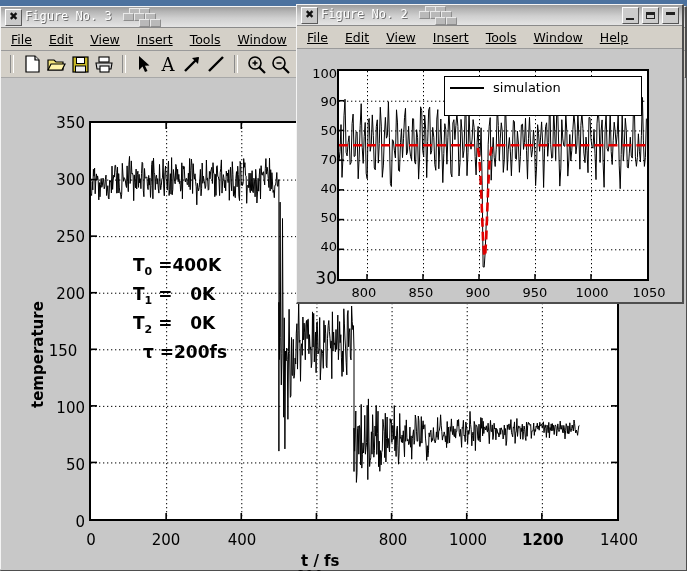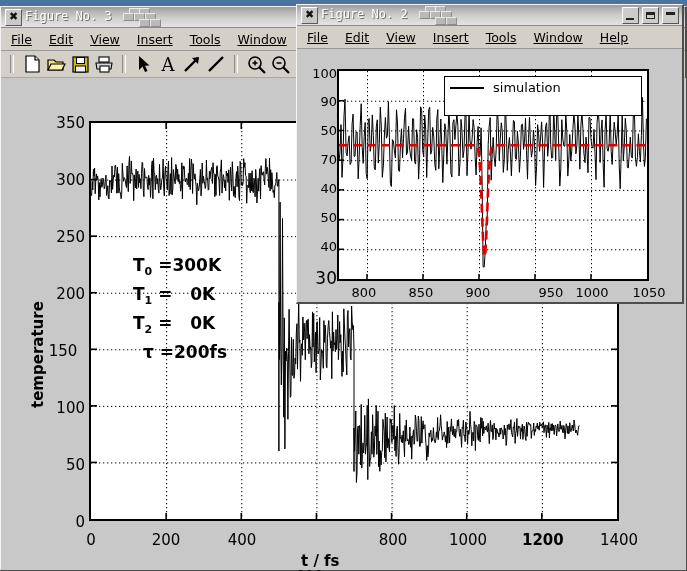--- a/index.html
+++ b/index.html
@@ -262,21 +262,21 @@
           <line x1="0" y1="56.57" x2="6" y2="56.57"></line>
           <line x1="0" y1="113.14" x2="6" y2="113.14"></line>
           <line x1="0" y1="169.71" x2="6" y2="169.71"></line>
           <line x1="0" y1="226.29" x2="6" y2="226.29"></line>
           <line x1="0" y1="282.86" x2="6" y2="282.86"></line>
           <line x1="0" y1="339.43" x2="6" y2="339.43"></line>
         </g>
       </svg>
 
       <div class="annot" style="left:42px;top:132px;">
-        <span>T</span><sub>0</sub>&nbsp;=<span>300K</span>
+        <span>T</span><sub>0</sub>&nbsp;=<span>400K</span>
       </div>
       <div class="annot" style="left:42px;top:161px;">
         <span>T</span><sub>1</sub>&nbsp;=&nbsp;&nbsp;&nbsp;<span>0K</span>
       </div>
       <div class="annot" style="left:42px;top:190px;">
         <span>T</span><sub>2</sub>&nbsp;=&nbsp;&nbsp;&nbsp;<span>0K</span>
       </div>
       <div class="annot" style="left:52px;top:219px;">
         <span>τ</span>&nbsp;=<span>200fs</span>
       </div>
@@ -328,21 +328,21 @@
     <div class="axlabel" style="left:2px;top:74px;font-size:13px;width:38px;text-align:right;">50</div>
     <div class="axlabel" style="left:2px;top:103px;font-size:13px;width:38px;text-align:right;">70</div>
     <div class="axlabel" style="left:2px;top:132px;font-size:13px;width:38px;text-align:right;">40</div>
     <div class="axlabel" style="left:2px;top:161px;font-size:13px;width:38px;text-align:right;">50</div>
     <div class="axlabel" style="left:2px;top:190px;font-size:13px;width:38px;text-align:right;">40</div>
     <div class="axlabel" style="left:2px;top:219px;font-size:17px;width:38px;text-align:right;">30</div>
 
     <div class="axlabel" style="left:47px;top:236px;font-size:13px;width:40px;text-align:center;">800</div>
     <div class="axlabel" style="left:104px;top:236px;font-size:13px;width:40px;text-align:center;">850</div>
     <div class="axlabel" style="left:161px;top:236px;font-size:13px;width:40px;text-align:center;">900</div>
-    <div class="axlabel" style="left:218px;top:236px;font-size:13px;width:40px;text-align:center;margin-left:16px;">950</div>
+    <div class="axlabel" style="left:218px;top:236px;font-size:13px;width:40px;text-align:center;">950</div>
     <div class="axlabel" style="left:275px;top:236px;font-size:13px;width:40px;text-align:center;">1000</div>
     <div class="axlabel" style="left:332px;top:236px;font-size:13px;width:40px;text-align:center;">1050</div>
 
     <div class="plotbox" style="left:40px;top:20px;width:312px;height:212px;">
       <svg width="308" height="208" viewBox="0 0 308 208">
         <defs>
           <pattern id="dotH2" width="4" height="1" patternUnits="userSpaceOnUse">
             <rect x="0" y="0" width="1.3" height="1" fill="#000"></rect>
           </pattern>
           <pattern id="dotV2" width="1" height="4" patternUnits="userSpaceOnUse">

